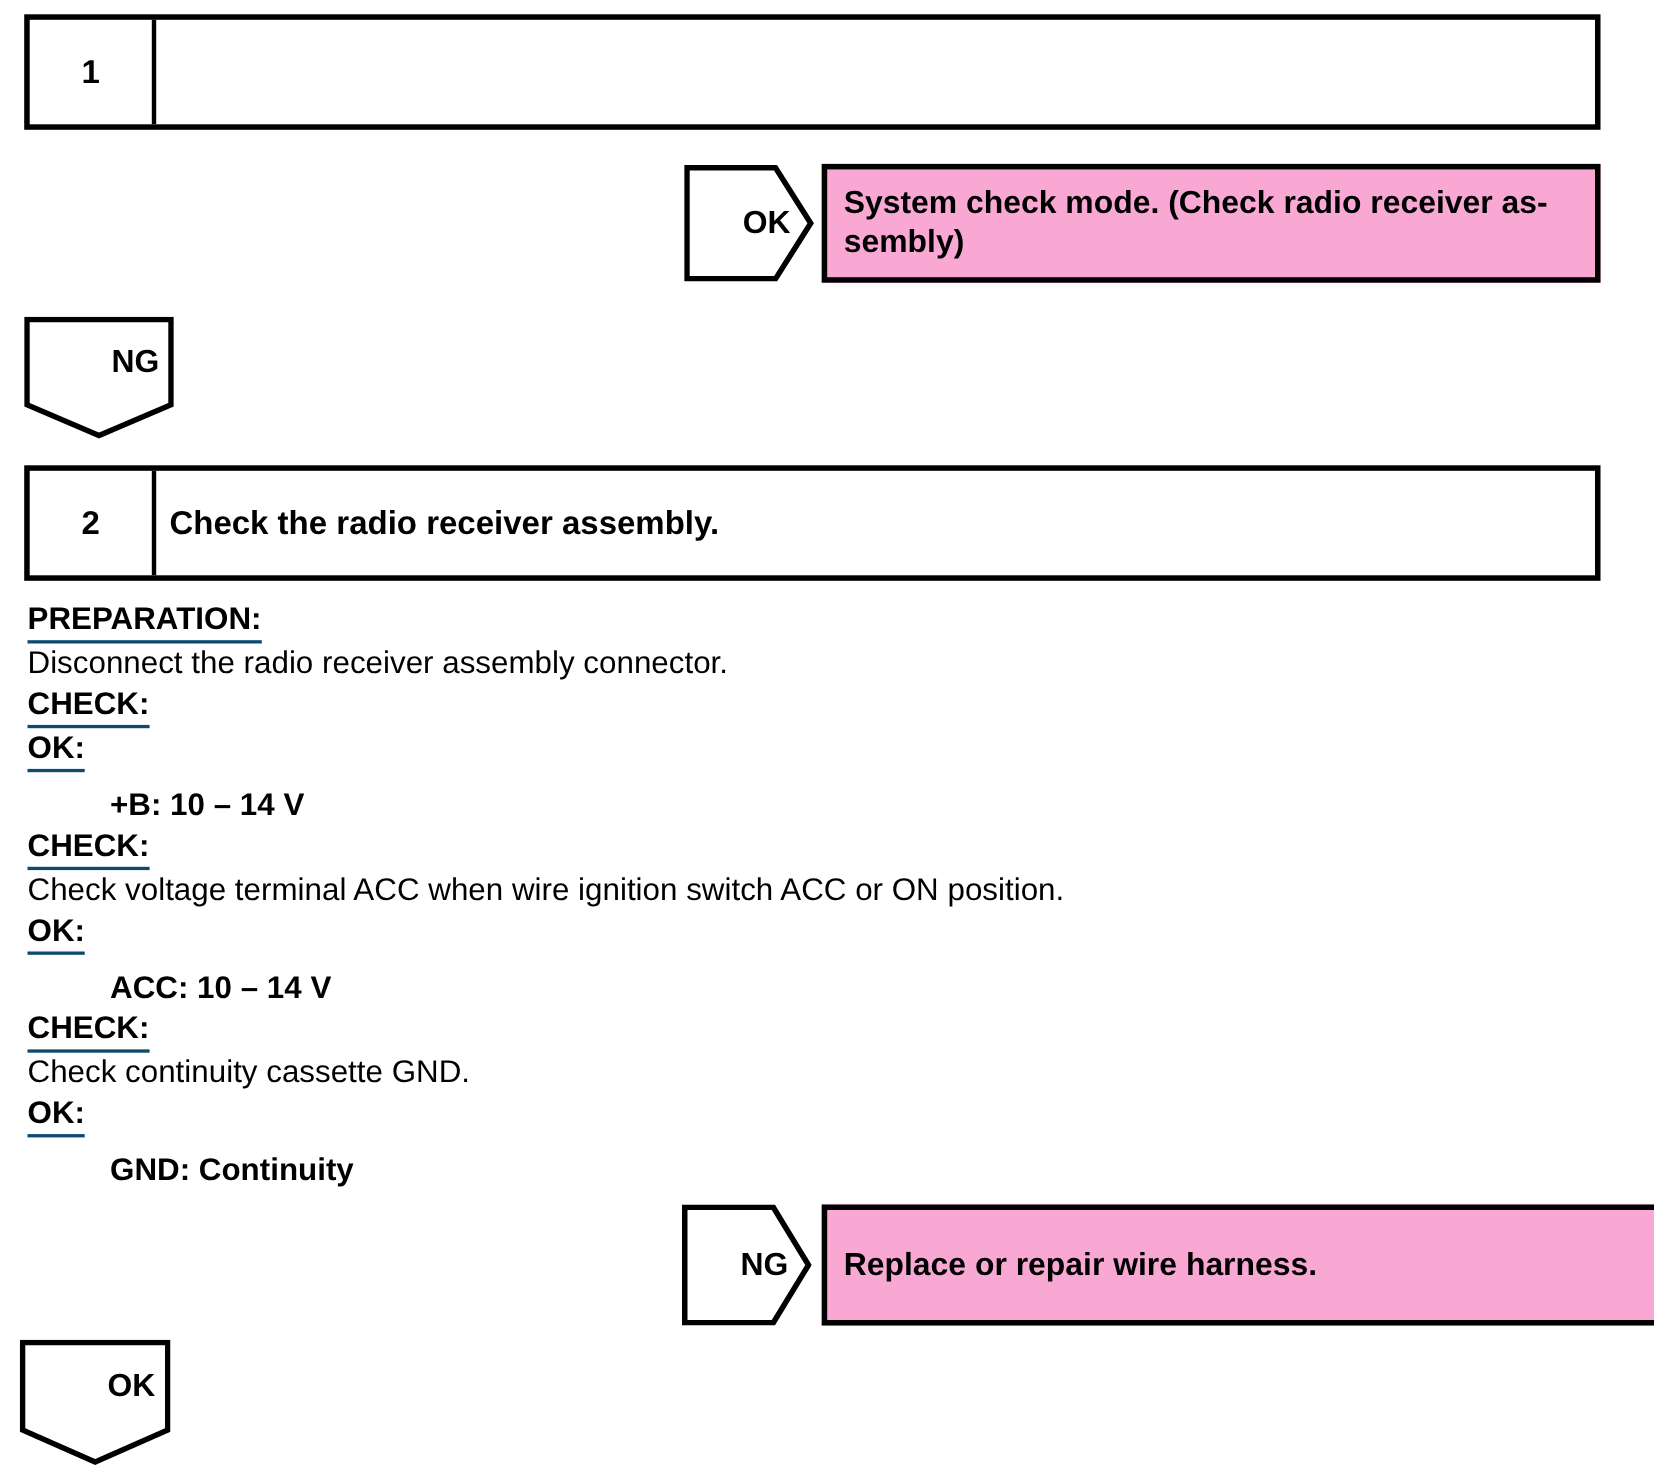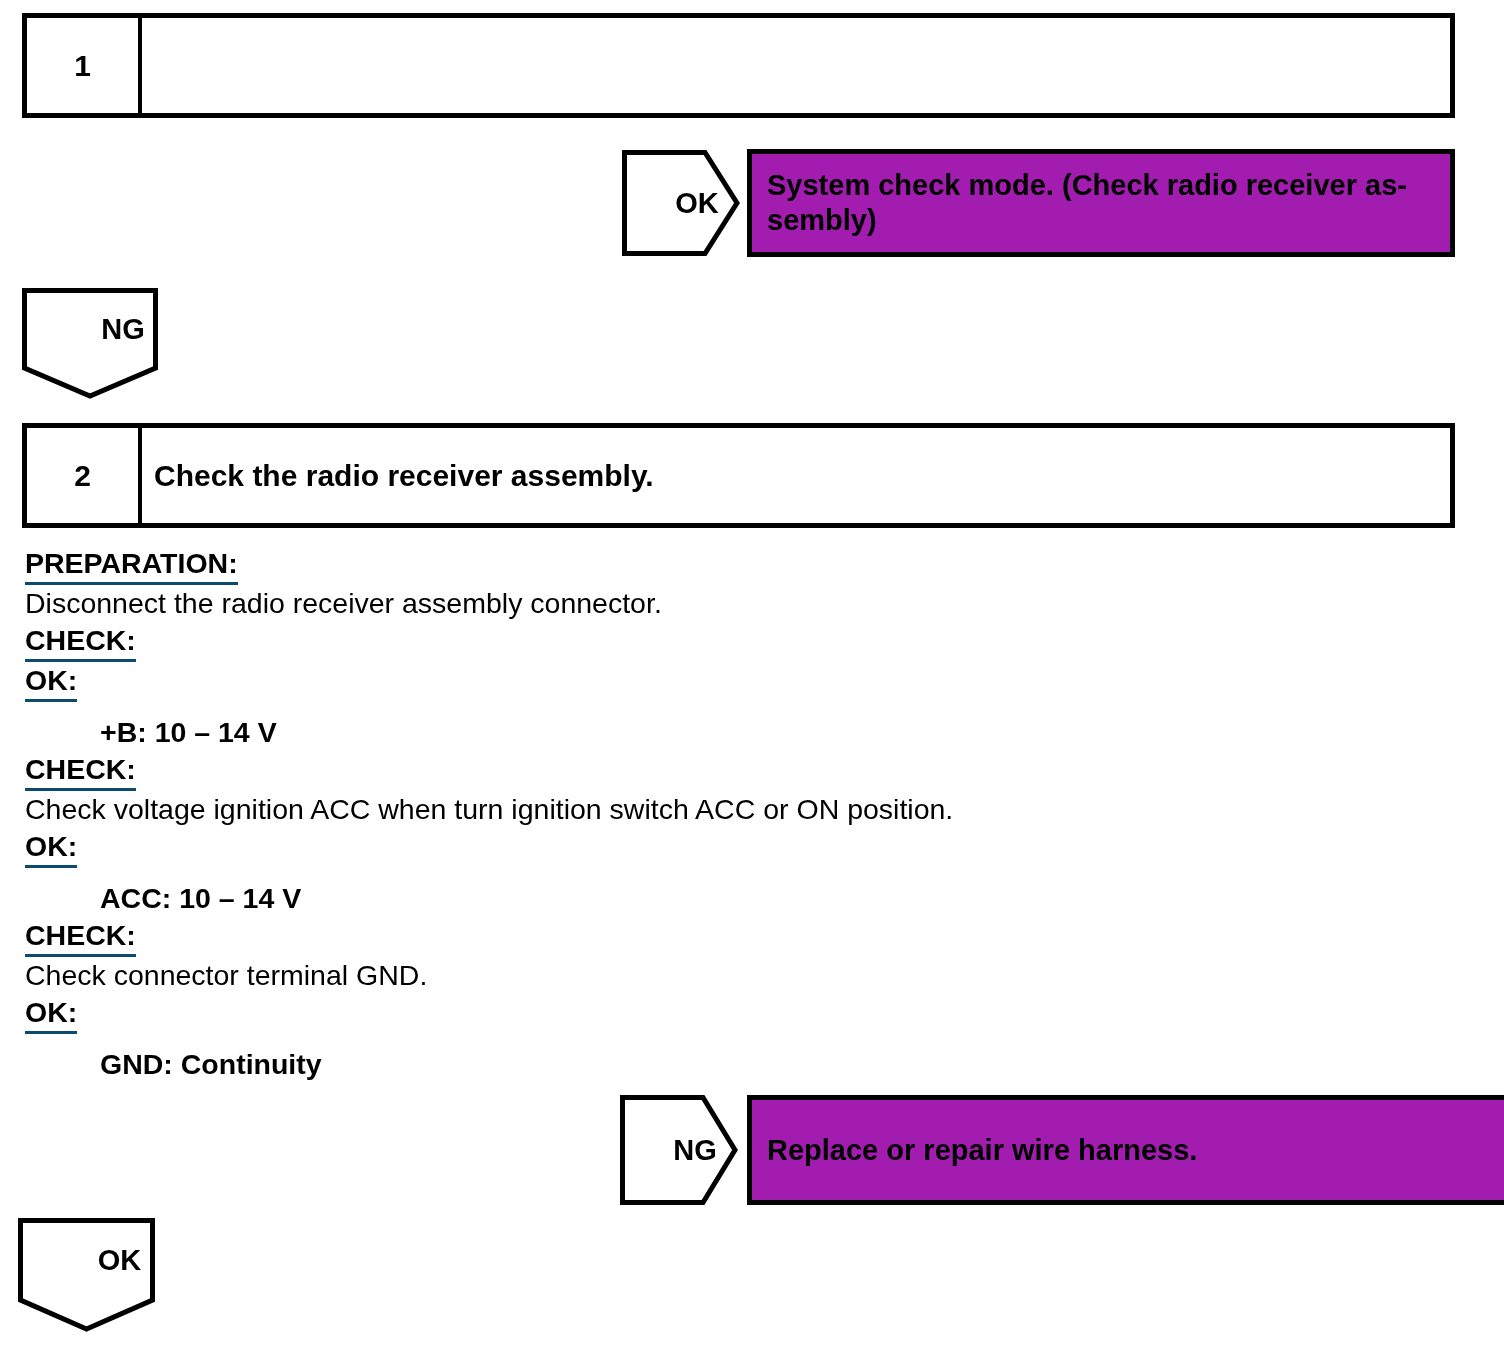--- a/index.html
+++ b/index.html
@@ -31,21 +31,21 @@
     display: flex; align-items: center;
     padding-left: 12px;
     font-weight: 700; font-size: 30px;
     white-space: nowrap;
   }
 
   
   .result-box {
     border: 5px solid #000;
     box-sizing: border-box;
-    background: #a21caf;
+    background: #f9a8d4;
     display: flex; align-items: center;
     padding-left: 15px; padding-right: 10px;
     font-weight: 700; font-size: 29px; line-height: 35px;
     white-space: pre-line;
   }
 
   
   .arrow-wrap svg { display: block; }
   .arrow-label {
     position: absolute;
@@ -93,25 +93,25 @@
   <div class="step-title">Check the radio receiver assembly.</div>
 </div>
 
 <div class="abs proc" style="left:25px; top:545px; width:1430px;">
   <div class="ln hdr"><span class="u">PREPARATION:</span></div>
   <div class="ln body">Disconnect the radio receiver assembly connector.</div>
   <div class="ln hdr"><span class="u">CHECK:</span></div>
   <div class="ln hdr"><span class="u">OK:</span></div>
   <div class="ln val">+B: 10 – 14 V</div>
   <div class="ln hdr"><span class="u">CHECK:</span></div>
-  <div class="ln body">Check voltage ignition ACC when turn ignition switch ACC or ON position.</div>
+  <div class="ln body">Check voltage terminal ACC when wire ignition switch ACC or ON position.</div>
   <div class="ln hdr"><span class="u">OK:</span></div>
   <div class="ln val">ACC: 10 – 14 V</div>
   <div class="ln hdr"><span class="u">CHECK:</span></div>
-  <div class="ln body">Check connector terminal GND.</div>
+  <div class="ln body">Check continuity cassette GND.</div>
   <div class="ln hdr"><span class="u">OK:</span></div>
   <div class="ln val">GND: Continuity</div>
 </div>
 
 <div class="abs arrow-wrap" style="left:620px; top:1095px; width:118px; height:110px;">
   <svg width="118" height="110" viewBox="0 0 118 110">
     <polygon points="2.5,2.5 83,2.5 115,55 83,107.5 2.5,107.5" fill="#ffffff" stroke="#000000" stroke-width="5" stroke-linejoin="miter"></polygon>
   </svg>
   <div class="arrow-label" style="left:0; top:0; width:84px; height:110px;">NG</div>
 </div>

